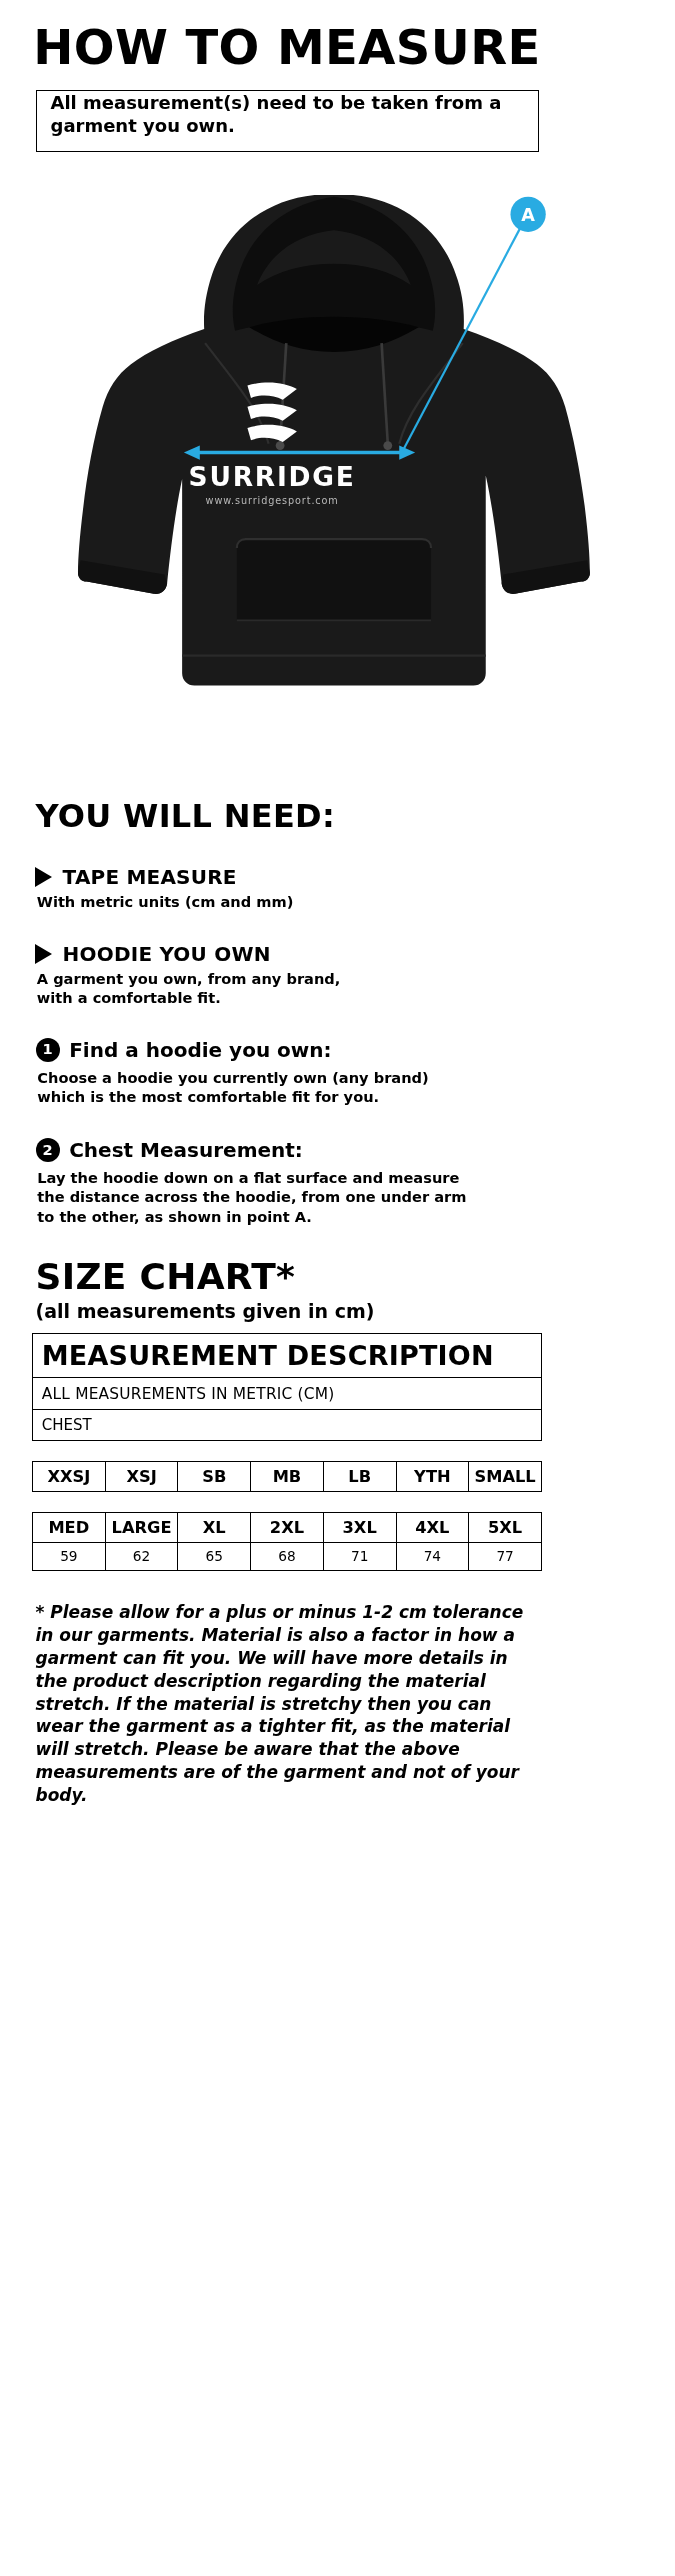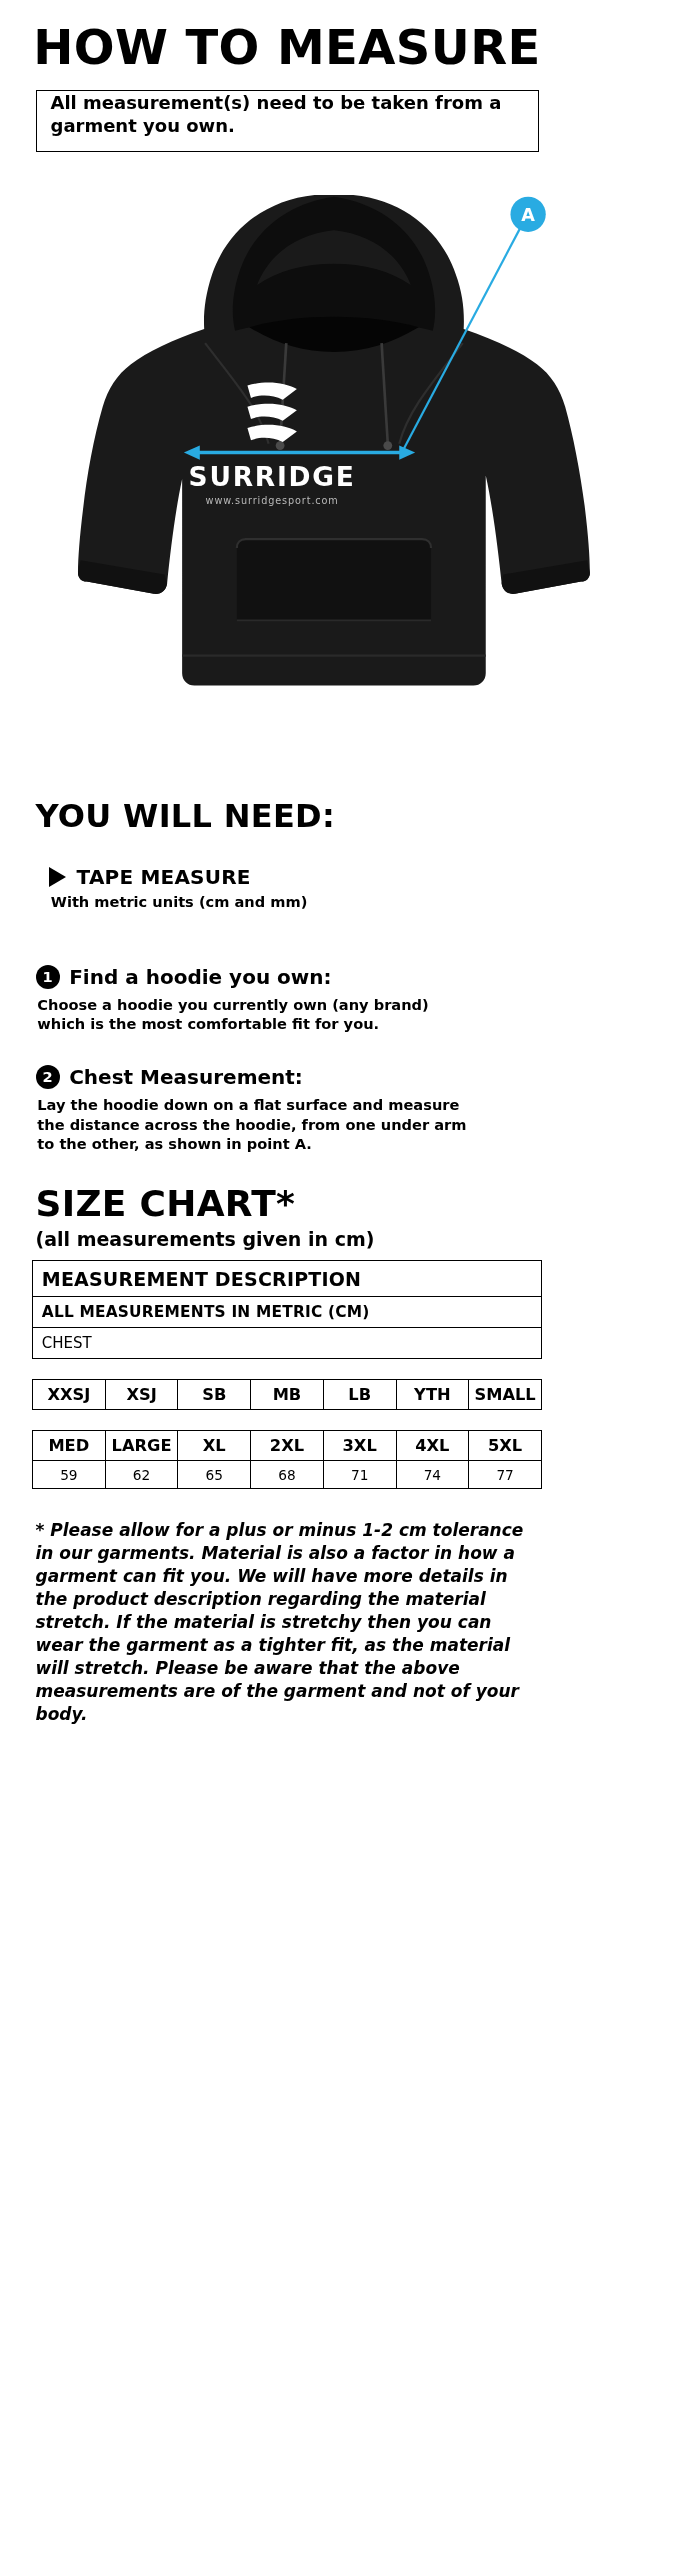--- a/index.html
+++ b/index.html
@@ -57,21 +57,21 @@
 
   
   .section-heading {
     font-size: 32px;
     font-weight: bold;
     letter-spacing: 0.3px;
     margin: 8.8px 0 30px 3.5px;
   }
 
   
-  .need-item { margin: 0 0 7px 17px; }
+  .need-item { margin: 0 0 7px 3px; }
   .need-head {
     display: flex;
     align-items: center;
     gap: 10.6px;
     margin-bottom: 4.4px;
   }
   .tri {
     width: 0; height: 0;
     border-left: 17.6px solid #000;
     border-top: 10.6px solid transparent;
@@ -140,27 +140,27 @@
     border-collapse: collapse;
     width: 100%;
     table-layout: fixed;
   }
   .desc-table { margin-bottom: 0; }
   .desc-table td {
     border: 1.8px solid #000;
     padding: 6.2px 8.8px;
   }
   .desc-head {
-    font-size: 19px;
+    font-size: 27px;
     font-weight: bold;
     letter-spacing: 0.2px;
   }
   .desc-metric {
     font-size: 15.4px;
-    font-weight: bold;
+    font-weight: normal;
     letter-spacing: 0.2px;
   }
   .desc-chest {
     font-size: 15px;
     font-weight: normal;
   }
 
   .size-table {
     margin-top: 19.4px;
   }
@@ -267,20 +267,28 @@
   <div class="need-item">
     <div class="need-head">
       <span class="tri"></span>
       <span class="need-title">TAPE MEASURE</span>
     </div>
     <div class="need-sub">With metric units (cm and mm)</div>
   </div>
 
   <div class="gap-lg"></div>
 
+  <div class="need-item">
+    <div class="need-head">
+      <span class="tri"></span>
+      <span class="need-title">HOODIE YOU OWN</span>
+    </div>
+    <div class="need-sub" style="white-space: pre-line;">A garment you own, from any brand,
+with a comfortable fit.</div>
+  </div>
 
   <div class="gap-lg"></div>
 
   <div class="step">
     <div class="step-head">
       <span class="circ">1</span>
       <span class="step-title">Find a hoodie you own:</span>
     </div>
     <div class="step-body" style="white-space: pre-line;">Choose a hoodie you currently own (any brand)
 which is the most comfortable fit for you.</div>

